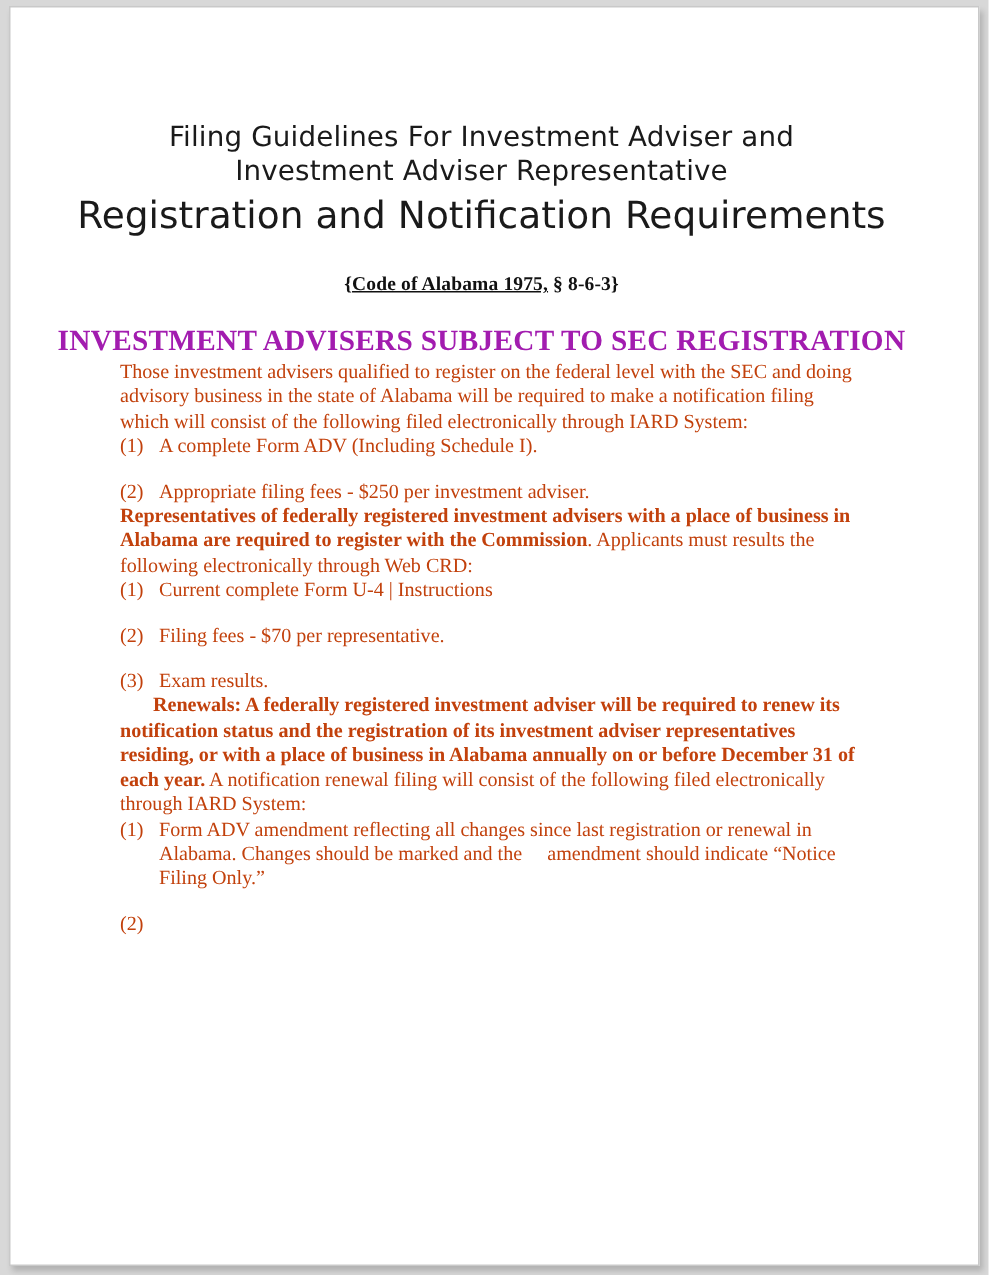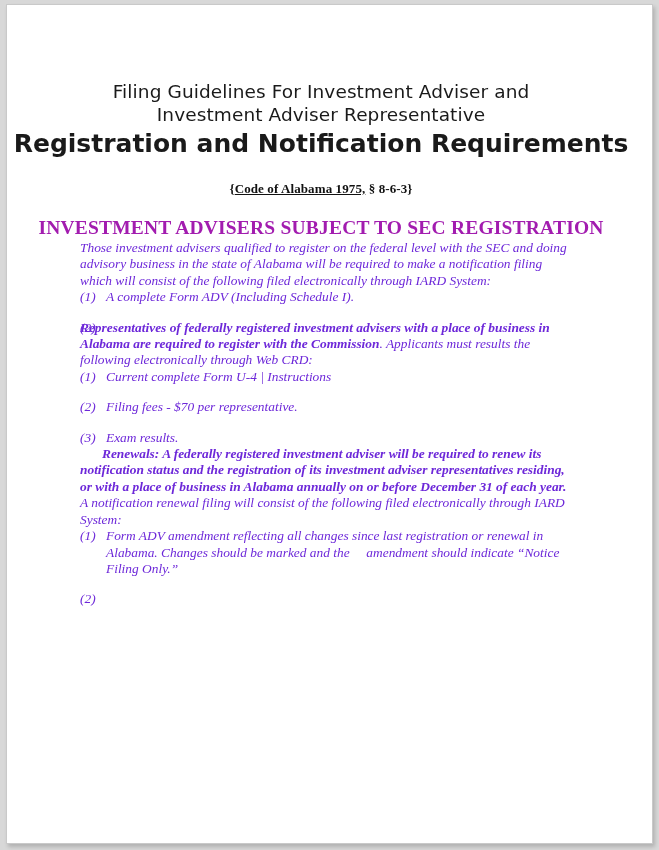--- a/index.html
+++ b/index.html
@@ -53,21 +53,21 @@
   .title-line-2 {
     font-size: 18.5px;
     line-height: 23px;
     font-weight: 400;
     letter-spacing: 0.1px;
   }
   .title-line-1 { padding-top: 75px; }
   .title-line-3 {
     font-size: 25px;
     line-height: 32px;
-    font-weight: 700;
+    font-weight: 400;
     letter-spacing: 0px;
     padding-top: 2px;
   }
 
   .code-citation {
     text-align: center;
     font-family: "Liberation Serif", serif;
     font-size: 13px;
     font-weight: bold;
     color: #111;
@@ -87,23 +87,22 @@
     margin: 0;
     padding-top: 18px;
     letter-spacing: 0.2px;
   }
 
   
   .body-region {
     padding: 0 63px 0 73px;
     font-size: 13.4px;
     line-height: 16.4px;
-    color: #6d28d9;
+    color: #c2410c;
     text-align: left;
-    font-style: italic;
   }
   p.para {
     margin: 0;
     padding: 0;
   }
   .para-intro { padding-top: 27px; }
   .para-reps  { padding-top: 20px; }
   .para-renewals { padding-top: 21px; text-indent: 22px; }
   b, .bold { font-weight: bold; }
 
@@ -161,20 +160,21 @@
 
         <p class="para para-intro">Those investment advisers qualified to register on the federal level with the SEC and doing advisory business in the state of Alabama will be required to make a notification filing which will consist of the following filed electronically through IARD System:</p>
 
         <ol class="numlist list-group-1">
           <li>
             <span class="marker">(1)</span>
             <span>A complete Form ADV (Including Schedule I).</span>
           </li>
           <li>
             <span class="marker">(2)</span>
+            <span>Appropriate filing fees - $250 per investment adviser.</span>
           </li>
         </ol>
 
         <p class="para para-reps"><b>Representatives of federally registered investment advisers with a place of business in Alabama are required to register with the Commission</b><span>. Applicants must results the following electronically through Web CRD:</span></p>
 
         <ol class="numlist list-group-2">
           <li>
             <span class="marker">(1)</span>
             <span>Current complete Form U-4 | Instructions</span>
           </li>

